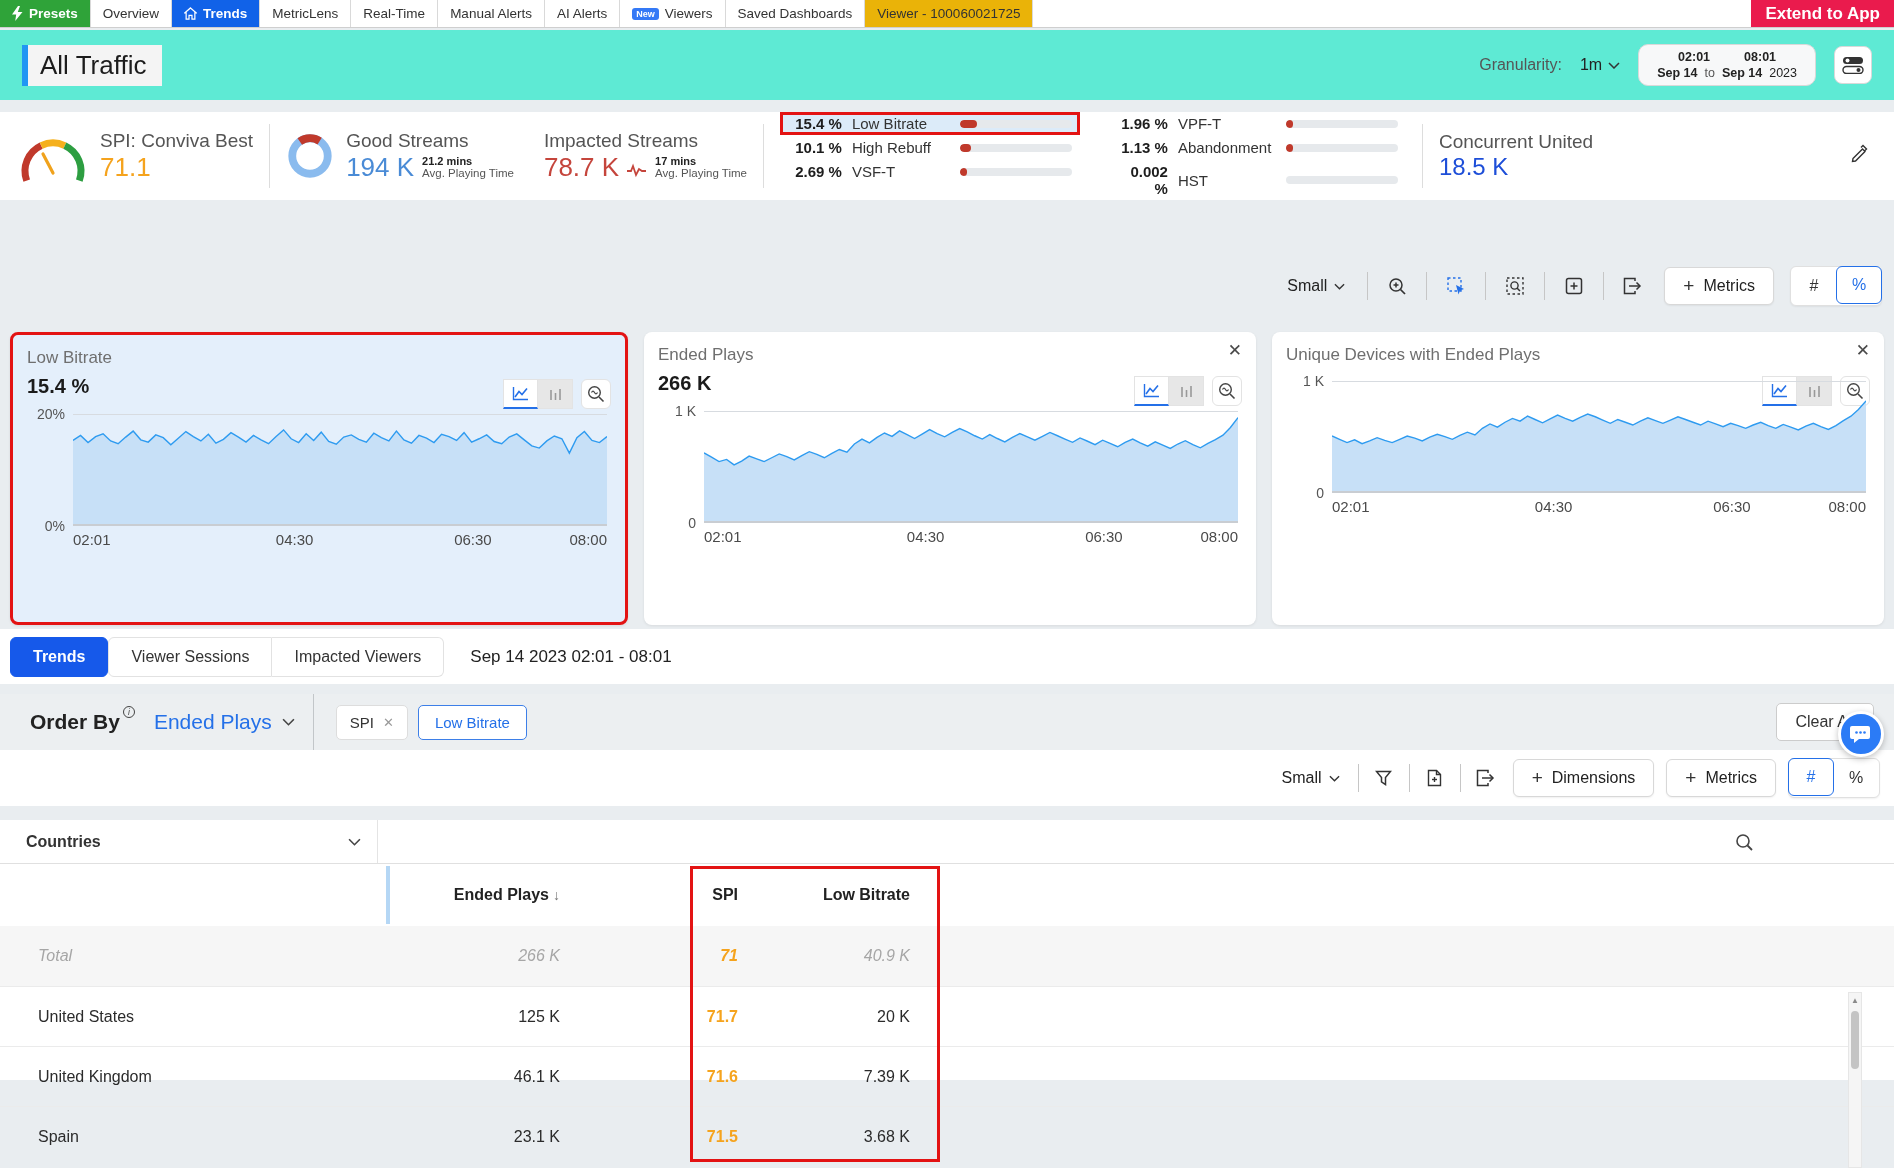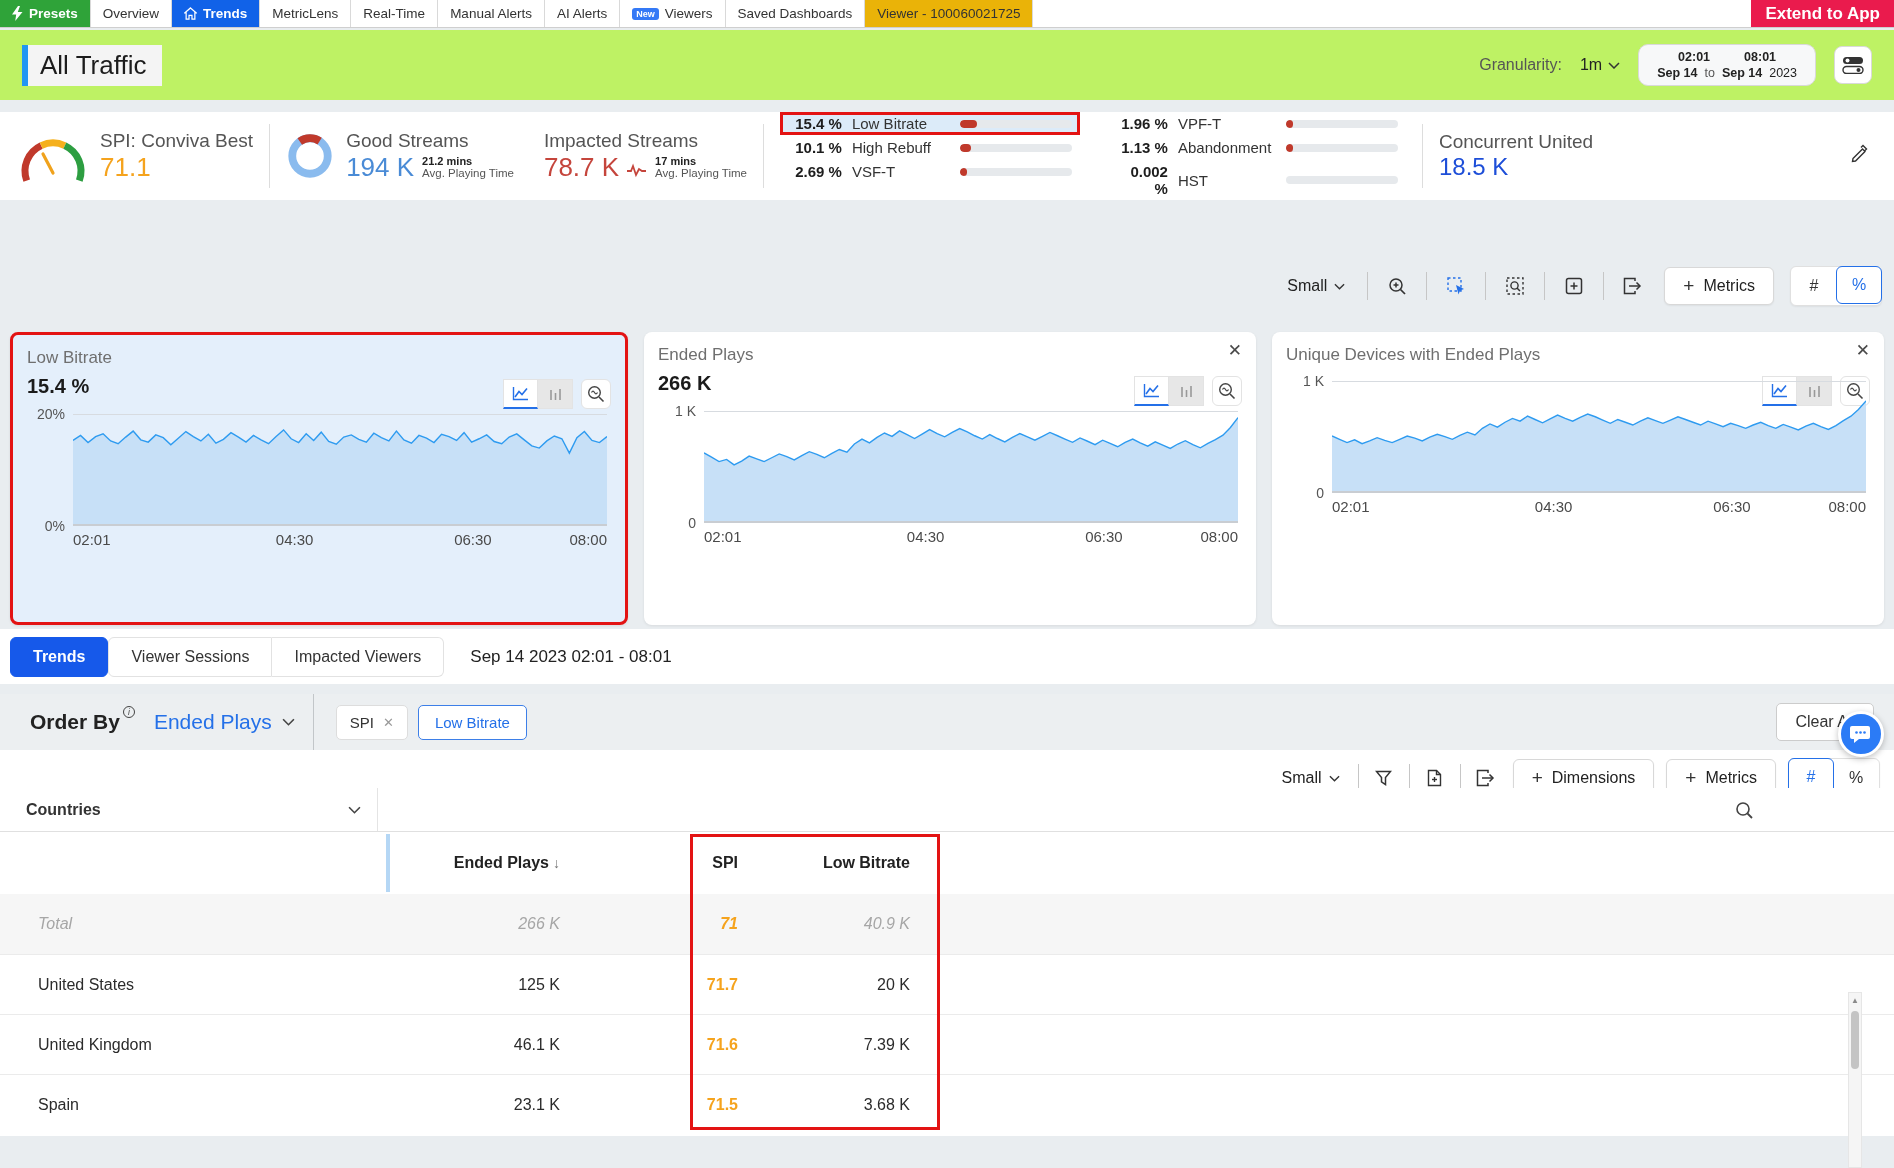--- a/index.html
+++ b/index.html
@@ -11,21 +11,21 @@
   
   #nav { top:0; height:28px; background:#fff; border-bottom:1px solid #cfcfcf; display:flex; align-items:stretch; }
   .nav-tab { display:flex; align-items:center; gap:6px; padding:0 12px; font-size:13.5px; color:#333; background:#fff; border-right:1px solid #d9d9d9; cursor:pointer; white-space:nowrap; }
   .nav-tab.presets { background:#2fa339; color:#fff; font-weight:700; }
   .nav-tab.active { background:#1162e8; color:#fff; font-weight:600; }
   .nav-tab.muted { background:#eab308; }
   .badge-new { background:#3479f6; color:#fff; font-size:9px; font-weight:700; border-radius:3px; padding:1px 4px; }
   .extend-btn { margin-left:auto; background:#ea1b4d; color:#fff; font-size:17px; font-weight:600; display:flex; align-items:center; padding:0 14px; cursor:pointer; }
 
   
-  #titlebar { top:30px; height:70px; background:#bef264; display:flex; align-items:center; padding:0 22px; }
+  #titlebar { top:30px; height:70px; background:#5eead4; display:flex; align-items:center; padding:0 22px; }
   .title-wrap { display:flex; align-items:stretch; }
   .title-accent { width:6px; background:#2196f3; }
   .page-title { font-size:26px; font-weight:500; color:#1c1c1c; background:#f4f4f4; padding:5px 16px 5px 12px; }
   .title-right { margin-left:auto; display:flex; align-items:center; gap:18px; }
   .gran-label { font-size:16px; color:#555; }
   .gran-value { font-size:16px; color:#222; display:flex; align-items:center; gap:6px; cursor:pointer; }
   .date-pill { background:#f7f8f9; border:1px solid #d9d9d9; border-radius:10px; padding:5px 18px; text-align:center; cursor:pointer; }
   .date-pill .row1 { display:flex; gap:34px; justify-content:center; font-size:12.5px; font-weight:700; color:#222; }
   .date-pill .row2 { display:flex; gap:7px; font-size:12.5px; color:#222; margin-top:2px; align-items:baseline; }
   .date-pill .row2 b { font-weight:700; }
@@ -111,21 +111,21 @@
   .chip .x { color:#999; font-size:13px; cursor:pointer; }
   .chip.sel { border:1.5px solid #3d7fe8; color:#2470e8; padding:8px 16px; }
   .clear-btn { position:absolute; right:20px; top:9px; background:#fff; border:1px solid #ccc; border-radius:5px; padding:9px 18px; font-size:16px; color:#333; cursor:pointer; }
 
   #chatbubble { position:absolute; top:711px; right:10px; width:46px; height:46px; border-radius:50%; background:#2b7bf6; border:3px solid #fff; box-shadow:0 2px 6px rgba(0,0,0,.25); z-index:40; display:flex; align-items:center; justify-content:center; cursor:pointer; }
 
   
   #tabletoolbar { top:750px; height:56px; background:#fff; display:flex; align-items:center; justify-content:flex-end; padding-right:14px; }
 
   
-  #tablesection { top:788px; height:348px; background:#fff; }
+  #tablesection { top:820px; height:260px; background:#fff; }
   .countries-bar { height:44px; border-bottom:1px solid #e0e0e0; display:flex; align-items:center; }
   .countries-cell { width:378px; height:100%; border-right:1px solid #e4e4e4; display:flex; align-items:center; padding-left:26px; cursor:pointer; }
   .countries-cell span { font-size:16px; font-weight:600; color:#333; }
   .countries-cell .chev { margin-left:auto; margin-right:16px; }
   .tbl-search { position:absolute; top:13px; right:140px; color:#444; cursor:pointer; }
   .hdr-row { display:flex; height:62px; align-items:center; }
   .col-name { width:380px; padding-left:38px; }
   .col-num { width:180px; text-align:right; }
   .col-num.spi { width:178px; }
   .col-num.low { width:172px; }

